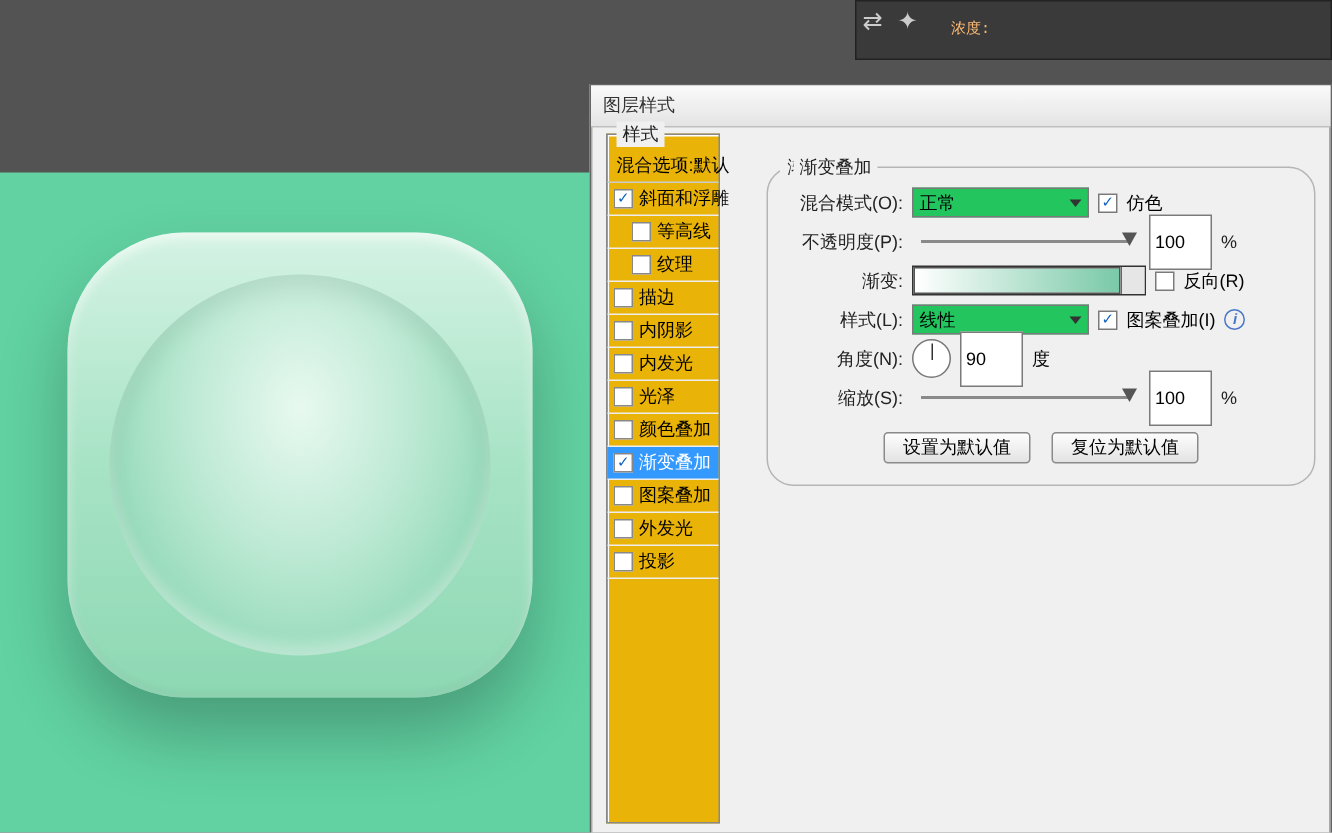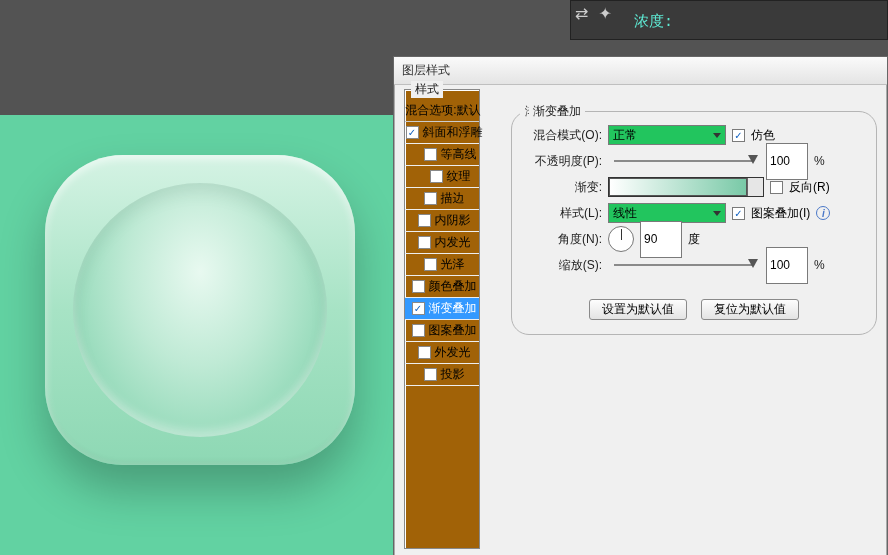--- a/index.html
+++ b/index.html
@@ -14,43 +14,43 @@
   }
   .icon-shape::before {
     content:""; position:absolute; left:28px; top:28px; right:28px; bottom:28px;
     border-radius:50%;
     background: radial-gradient(ellipse at 50% 35%, #e8f9f0 0%, #bfead5 40%, #9adcbd 70%, #8ed8b4 100%);
     box-shadow: inset 0 8px 18px rgba(0,0,0,0.08), inset 0 -6px 10px rgba(255,255,255,0.4);
   }
 
   
   .top-strip { position:absolute; left:570px; top:0; width:318px; height:40px; background:#3a3a3a; border:1px solid #222; }
-  .density-label { position:absolute; left:634px; top:12px; color:#5eead4; font-size:15px;font-family:Liberation Mono, monospace; }
+  .density-label { position:absolute; left:634px; top:12px; color:#fdba74; font-size:10px;font-family:Liberation Mono, monospace; }
   .tool-icons { position:absolute; left:575px; top:4px; display:flex; gap:10px; }
   .tool-icons span { color:#ccc; font-size:16px; }
 
   
   .dialog {
     position: absolute; left: 393px; top: 56px; width: 495px; height: 515px;
     background: #f0f0f0; border: 1px solid #666;
     box-shadow: 0 0 0 1px #aaa inset;
   }
   .titlebar {
     height: 28px; background: linear-gradient(#fafafa,#e4e4e4);
     border-bottom: 1px solid #bfbfbf;
     display:flex; align-items:center; padding-left:8px;
     font-size:13px; color:#333;
   }
   .dlg-body { position:relative; padding: 14px 10px 10px 10px; display:flex; gap:12px; height:calc(100% - 28px); }
 
   
   .styles-panel { width: 95px; border:0; }
-  .styles-box { border:1px solid #888; background:#a16207; position:relative; width:76px; height:460px; box-shadow: inset 1px 1px 0 #fff; margin-top:-10px; padding-top:10px;}
+  .styles-box { border:1px solid #888; background:#eab308; position:relative; width:76px; height:460px; box-shadow: inset 1px 1px 0 #fff; margin-top:-10px; padding-top:10px;}
   .styles-title-abs { position:absolute; top:-9px; left:6px; background:#f0f0f0; padding:0 4px; color:#222; }
-  .list-item { height:22px; display:flex; align-items:center; padding-left:4px; gap:4px; cursor:default; border-bottom:1px solid #eee;justify-content:center;}
+  .list-item { height:22px; display:flex; align-items:center; padding-left:4px; gap:4px; cursor:default; border-bottom:1px solid #eee;}
   .list-item.sel { background:#3399ff; color:#fff; }
   .list-item .chk { width:13px; height:13px; border:1px solid #888; background:#fff; display:inline-flex; align-items:center; justify-content:center; font-size:10px; color:#1060c0; flex-shrink:0;}
   .list-item .chk.indent { margin-left:12px; }
   .list-item .chk.checked::after { content:"✓"; line-height:1; }
   .list-item.noc { padding-left:4px; }
   .list-item.noc .label { margin-left:2px; }
   .list-item .label { white-space:nowrap; }
   .blend-row { border-bottom:1px solid #ccc; padding:2px 4px 3px 4px; }
 
   
@@ -70,21 +70,21 @@
   .pct { color:#222; }
   .slider { position:relative; height:16px; flex:1; margin:0 6px; }
   .slider .track { position:absolute; top:7px; left:0; right:0; height:2px; background:#8a8a8a;}
   .slider .thumb { position:absolute; top:2px; width:0;height:0;border-left:5px solid transparent;border-right:5px solid transparent;border-top:9px solid #555;}
   .grad-preview { width:138px; height:18px; border:1px solid #555; background:linear-gradient(90deg,#ffffff 0%,#79c9a7 100%); }
   .grad-wrap { display:flex; border:1px solid #333; }
   .grad-btn { width:16px; height:18px; background:#e6e6e6; border-left:1px solid #666; display:flex; align-items:center; justify-content:center;}
   .angle-dial { width:26px;height:26px;border:1px solid #777;border-radius:50%;background:#fff;position:relative;}
   .angle-dial::after{content:"";position:absolute;left:50%;top:2px;width:1px;height:11px;background:#333;}
   .btn { height:21px; padding:0 12px; background:linear-gradient(#fdfdfd,#e3e3e3); border:1px solid #8a8a8a; border-radius:3px; cursor:default;}
-  .btn-row { display:flex; gap:14px; justify-content:center; margin-top:21px;}
+  .btn-row { display:flex; gap:14px; justify-content:center; margin-top:10px;}
   .info-icn{ width:14px;height:14px;border:1px solid #4a78c8;border-radius:50%;color:#4a78c8;display:inline-flex;align-items:center;justify-content:center;font-size:10px;font-style:italic;font-weight:bold;}
 </style>
 </head>
 <body>
 
 <div class="top-strip"></div>
 <div class="tool-icons">
   <span>⇄</span>
   <span>✦</span>
 </div>

